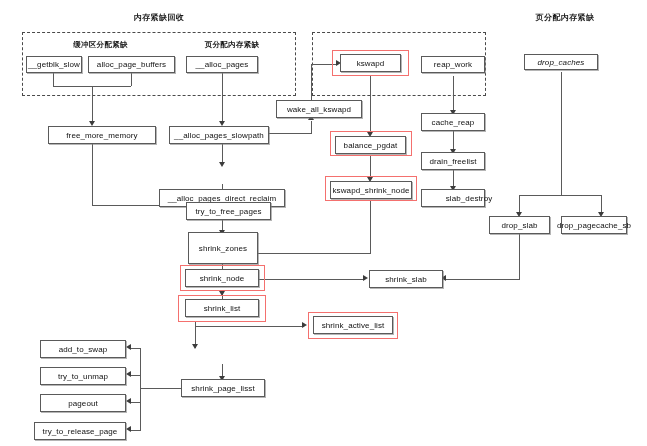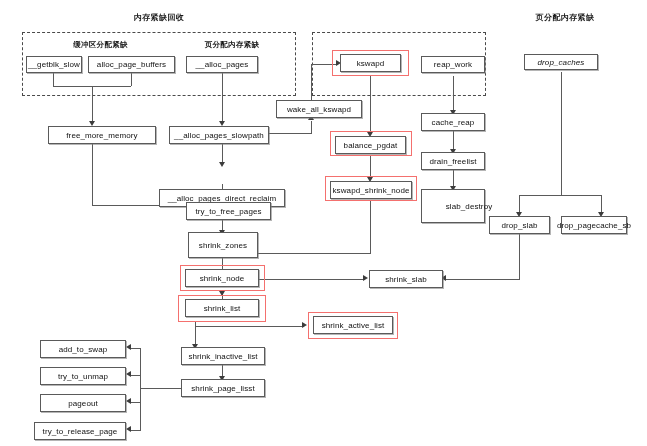--- a/index.html
+++ b/index.html
@@ -199,37 +199,36 @@
 
   <div class="node" style="left:48px;top:126px;width:108px;height:18px;">free_more_memory</div>
   <div class="node" style="left:169px;top:126px;width:100px;height:18px;">__alloc_pages_slowpath</div>
   <div class="node" style="left:335px;top:136px;width:71px;height:18px;">balance_pgdat</div>
   <div class="node" style="left:421px;top:113px;width:64px;height:18px;">cache_reap</div>
 
   <div class="node" style="left:159px;top:165px;width:126px;height:18px;margin-top:24px;">__alloc_pages_direct_reclaim</div>
   <div class="node" style="left:421px;top:152px;width:64px;height:18px;">drain_freelist</div>
 
   <div class="node" style="left:330px;top:181px;width:82px;height:18px;">kswapd_shrink_node</div>
-  <div class="node" style="left:421px;top:189px;width:64px;height:34px;padding-left:32px;">slab_destroy</div>
+  <div class="node" style="left:421px;top:189px;width:64px;height:18px;padding-left:32px;">slab_destroy</div>
 
   <div class="node" style="left:186px;top:202px;width:85px;height:18px;">try_to_free_pages</div>
 
   <div class="node" style="left:489px;top:216px;width:61px;height:18px;">drop_slab</div>
   <div class="node" style="left:561px;top:216px;width:66px;height:18px;">drop_pagecache_sb</div>
 
-  <div class="node" style="left:188px;top:232px;width:70px;height:26px;text-align:right;">shrink_zones</div>
+  <div class="node" style="left:188px;top:232px;width:70px;height:32px;text-align:right;">shrink_zones</div>
 
   <div class="node" style="left:185px;top:269px;width:74px;height:18px;">shrink_node</div>
   <div class="node" style="left:369px;top:270px;width:74px;height:18px;">shrink_slab</div>
 
   <div class="node" style="left:185px;top:299px;width:74px;height:18px;">shrink_list</div>
   <div class="node" style="left:313px;top:316px;width:80px;height:18px;">shrink_active_list</div>
 
   <div class="node" style="left:40px;top:340px;width:86px;height:18px;">add_to_swap</div>
-  <div class="node" style="left:181px;top:347px;width:84px;height:18px;">shrink_inactive_list</div>
 
   <div class="node" style="left:40px;top:367px;width:86px;height:18px;">try_to_unmap</div>
   <div class="node" style="left:181px;top:379px;width:84px;height:18px;">shrink_page_lisst</div>
 
   <div class="node" style="left:40px;top:394px;width:86px;height:18px;">pageout</div>
   <div class="node" style="left:34px;top:422px;width:92px;height:18px;">try_to_release_page</div>
 
 </div>
 
 </body></html>

